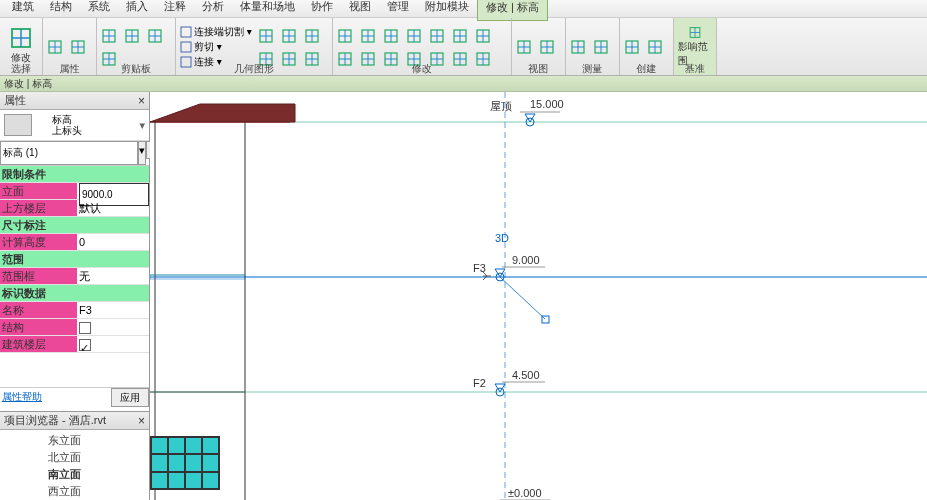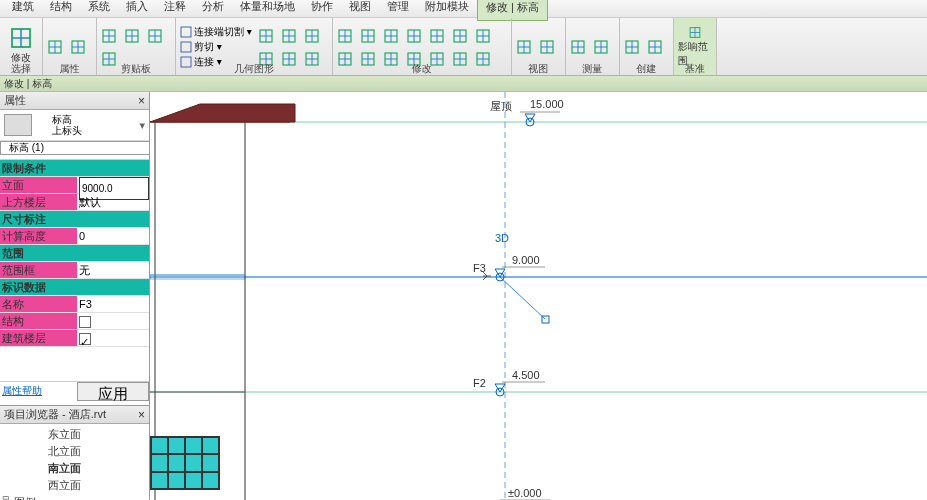--- a/index.html
+++ b/index.html
@@ -25,32 +25,32 @@
 .workspace { position:absolute; top:92px; left:0; right:0; bottom:0; display:flex; }
 .left-panels { width:150px; display:flex; flex-direction:column; border-right:1px solid #999; }
 
 .panel-title { background:linear-gradient(#eee,#ddd); border-bottom:1px solid #aaa; height:18px; display:flex; align-items:center; padding:0 4px; font-size:11px; color:#333; }
 .panel-title .x { margin-left:auto; cursor:pointer; font-size:12px; }
 
 .props-panel { flex:0 0 auto; background:#fff; }
 .props-header { display:flex; align-items:center; padding:4px; gap:20px; border-bottom:1px solid #ddd; }
 .props-icon { width:28px; height:22px; background:#ddd; border:1px solid #999; }
 .props-type-row { display:flex; border-bottom:1px solid #ccc; }
-.props-type-row input { flex:1; border:1px solid #999; height:14px; font-size:10px; padding:0 8px; }
+.props-type-row input { flex:1; border:1px solid #999; height:24px; font-size:10px; padding:0 2px; }
 .props-type-row .btn { padding:0 4px; border:1px solid #999; background:#eee; font-size:10px; height:18px; line-height:16px; cursor:pointer; }
 .prop-row { display:flex; height:17px; border-bottom:1px solid #e0e0e0; font-size:10px; }
 .prop-row .k { width:77px; padding-left:2px; background:#ec4899; line-height:17px; color:#333; }
 .prop-row .v { flex:1; padding-left:2px; line-height:17px; }
 .prop-row .v input { width:100%; height:23px; border:1px solid #333; font-size:10px; padding:0 2px; }
-.prop-row.group .k { background:#14b8a6; font-weight:bold; width:100%; }
+.prop-row.group .k { background:#86efac; font-weight:bold; width:100%; }
 .chk { width:12px; height:12px; border:1px solid #666; display:inline-block; vertical-align:middle; }
 
 .props-footer { display:flex; height:20px; border-top:1px solid #ccc; }
 .props-footer .l { flex:1; padding:2px; color:#06c; text-decoration:underline; cursor:pointer; font-size:10px; }
-.props-footer .b { padding:2px 20px; border:1px solid #999; background:#eee; font-size:15px; cursor:pointer; }
+.props-footer .b { padding:2px 8px; border:1px solid #999; background:#eee; font-size:10px; cursor:pointer; }
 
 .browser-panel { flex:1; background:#fff; overflow:auto; border-top:1px solid #999; margin-top:4px; }
 .tree { padding:2px; font-size:11px; }
 .tree-item { padding:1px 0 1px 12px; cursor:pointer; color:#333; position:relative; }
 .tree-item::before { content:"⊟"; position:absolute; left:0; top:0; font-size:9px; color:#666; }
 .tree-item.leaf::before { content:""; }
 .tree-item.leaf { padding-left:22px; }
 .tree-item.bold { font-weight:bold; }
 .tree-item.l3 { margin-left:24px; }
 

